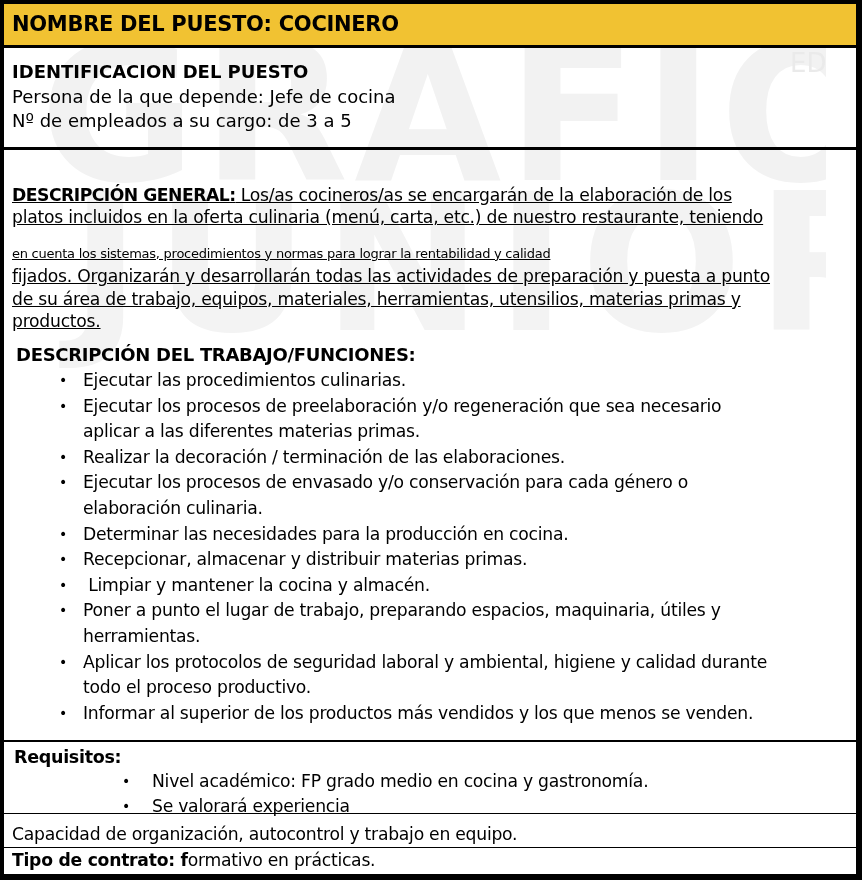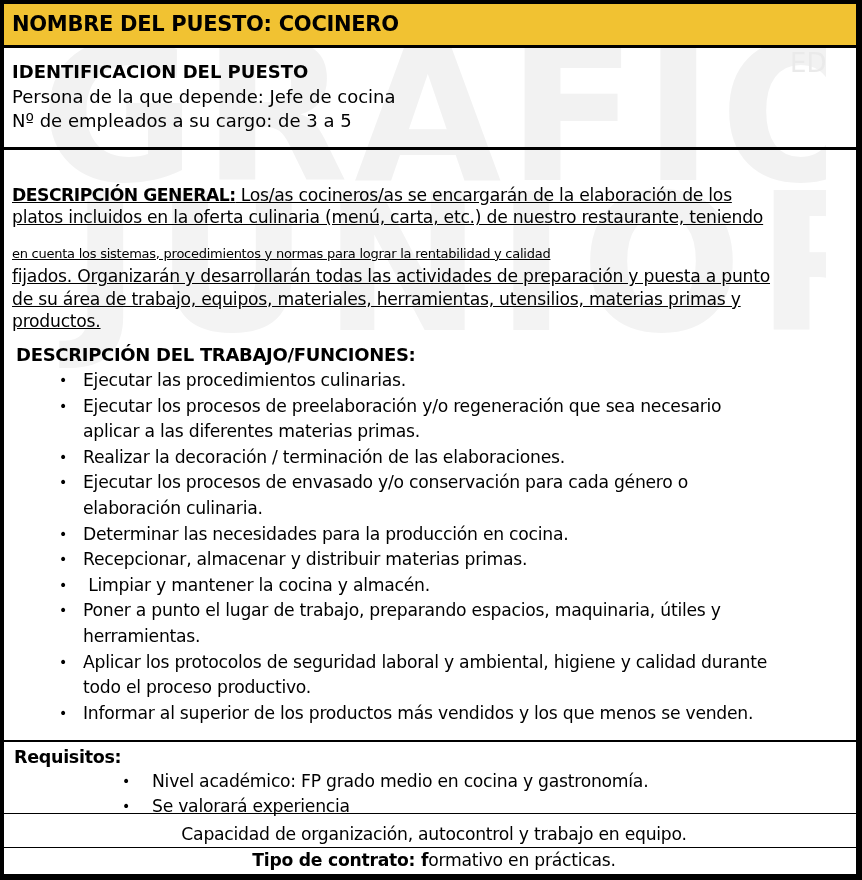--- a/index.html
+++ b/index.html
@@ -211,21 +211,20 @@
     .sec-cap {
       top: 822px;
       height: 26px;
       border-bottom: 1.5px solid #000;
       padding: 0 0 0 8px;
     }
     .sec-cap .line, .sec-contract .line {
       font-size: 17.2px;
       line-height: 25px;
       letter-spacing: -0.25px;
-      text-align: center;
     }
     .sec-contract {
       top: 848px;
       height: 26px;
       padding: 0 0 0 8px;
     }
   </style>
 </head>
 <body>
 

